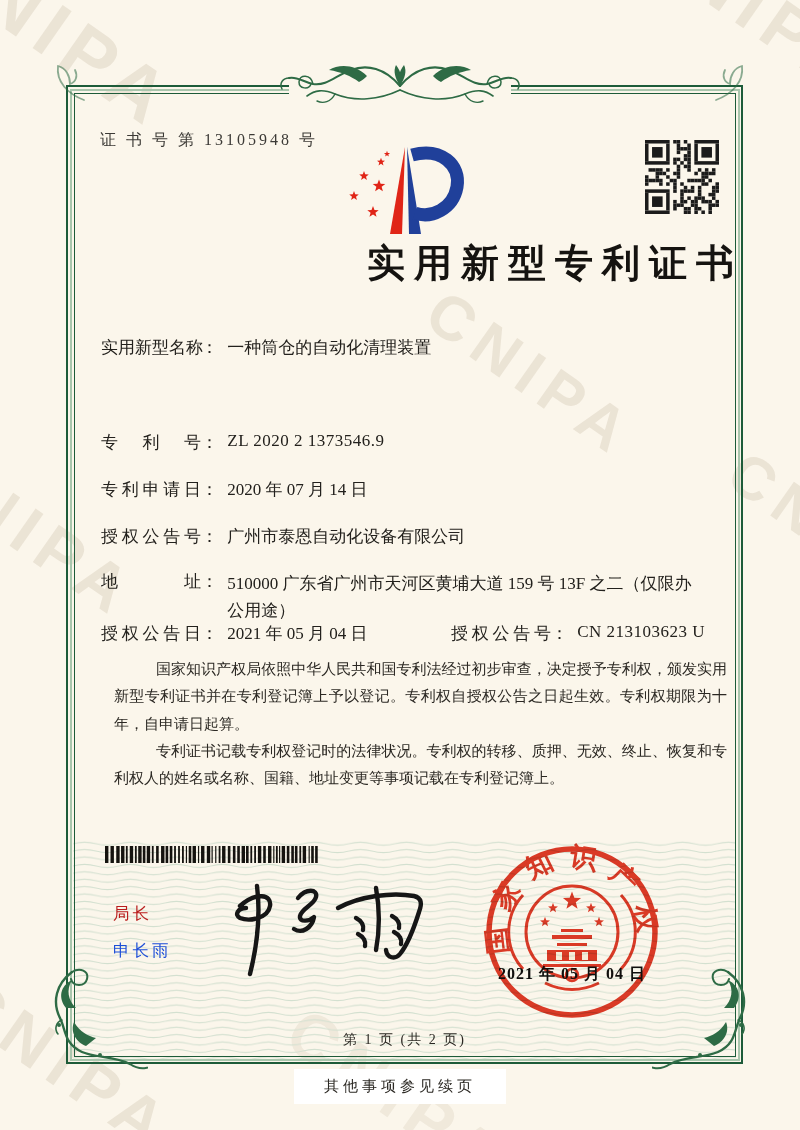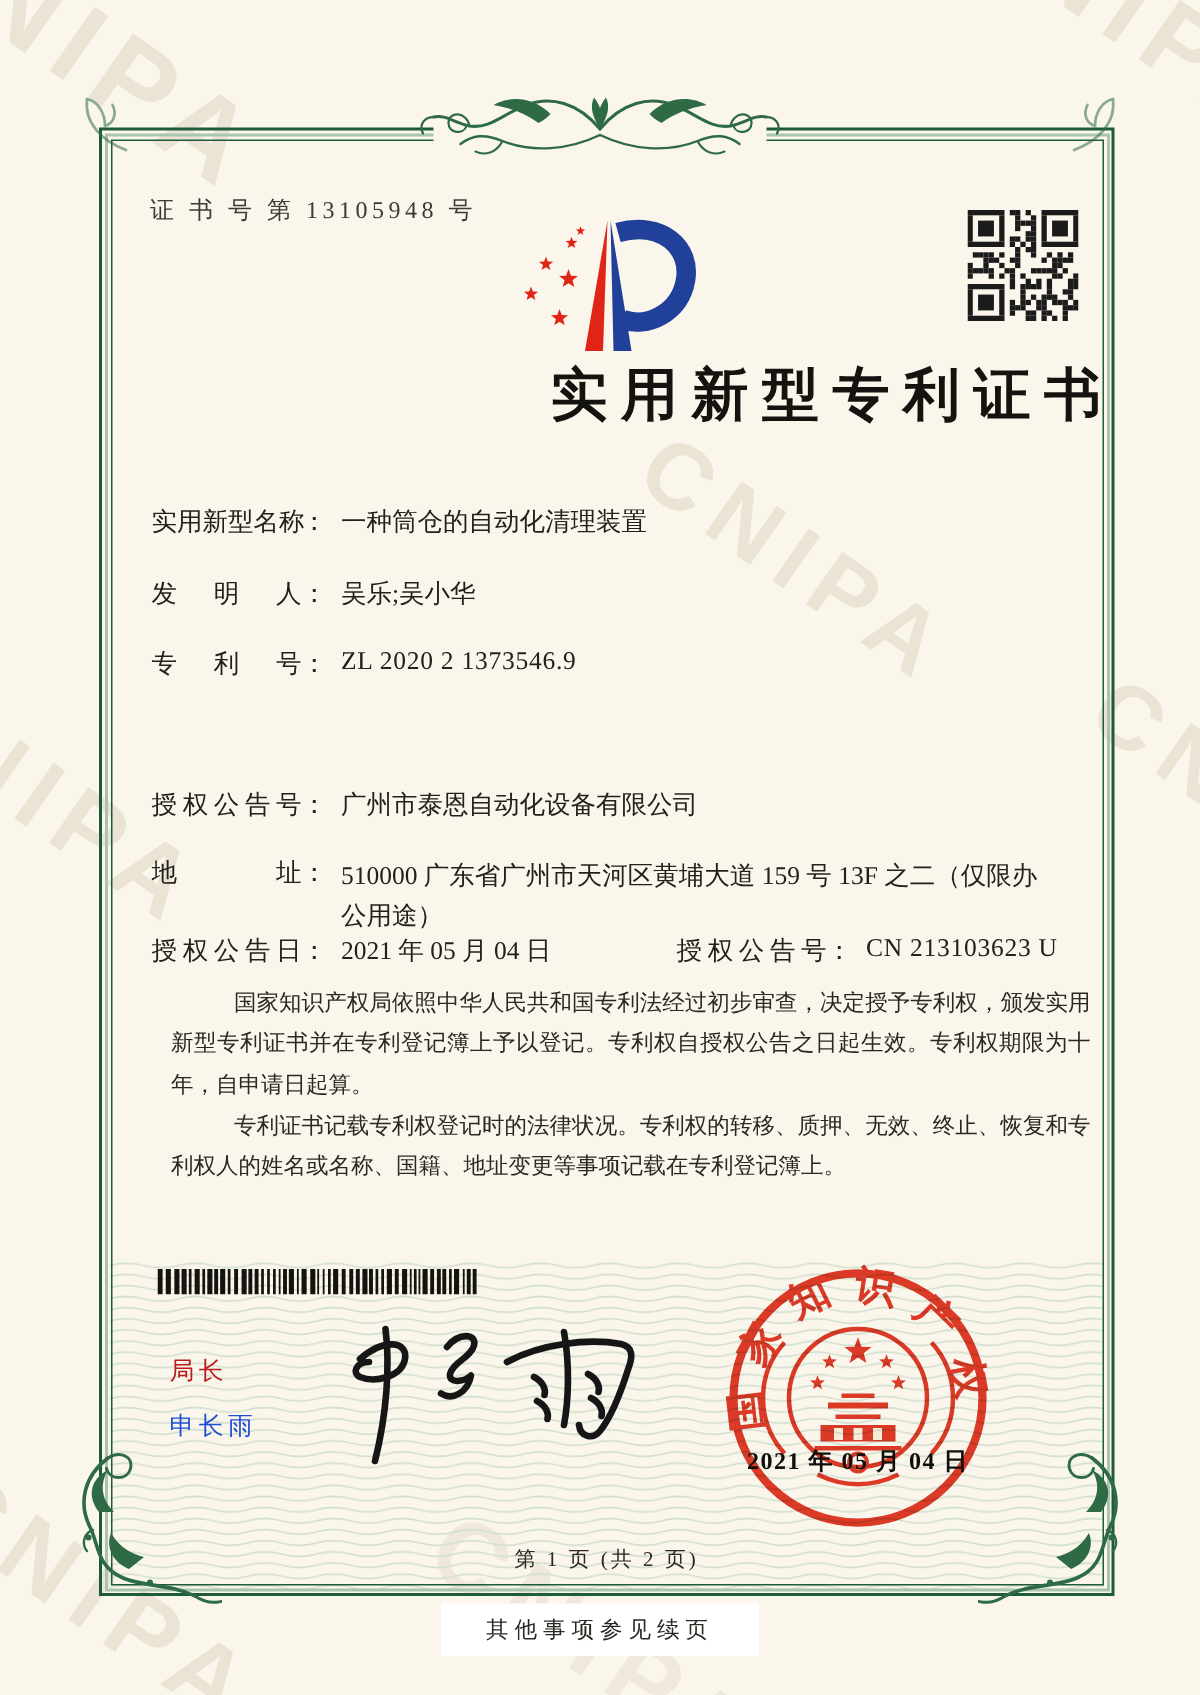--- a/index.html
+++ b/index.html
@@ -314,27 +314,27 @@
       <polygon class="lstar" fill="var(--logo-red)" points="36.00,69.00 37.48,72.96 41.71,73.15 38.40,75.78 39.53,79.85 36.00,77.52 32.47,79.85 33.60,75.78 30.29,73.15 34.52,72.96"></polygon>
     </g>
   </svg>
 
   <div class="title">实用新型专利证书</div>
 
   <div class="frow row-name">
     <span class="flabel">实用新型名称</span><span class="fcolon">：</span>
     <span class="fvalue">一种筒仓的自动化清理装置</span>
   </div>
-  <div class="frow row-inventor">
-    <span class="flabel">发明人</span><span class="fcolon">：</span>
-    <span class="fvalue">吴乐;吴小华</span>
-  </div>
   <div class="frow row-patno">
     <span class="flabel">专利号</span><span class="fcolon">：</span>
     <span class="fvalue latin">ZL 2020 2 1373546.9</span>
+  </div>
+  <div class="frow row-appdate">
+    <span class="flabel">专利申请日</span><span class="fcolon">：</span>
+    <span class="fvalue">2020 年 07 月 14 日</span>
   </div>
   <div class="frow row-patentee">
     <span class="flabel">授权公告号</span><span class="fcolon">：</span>
     <span class="fvalue">广州市泰恩自动化设备有限公司</span>
   </div>
   <div class="frow row-address">
     <span class="flabel">地址</span><span class="fcolon">：</span>
     <span class="fvalue">510000 广东省广州市天河区黄埔大道 159 号 13F 之二（仅限办公用途）</span>
   </div>
   <div class="frow row-grant">

